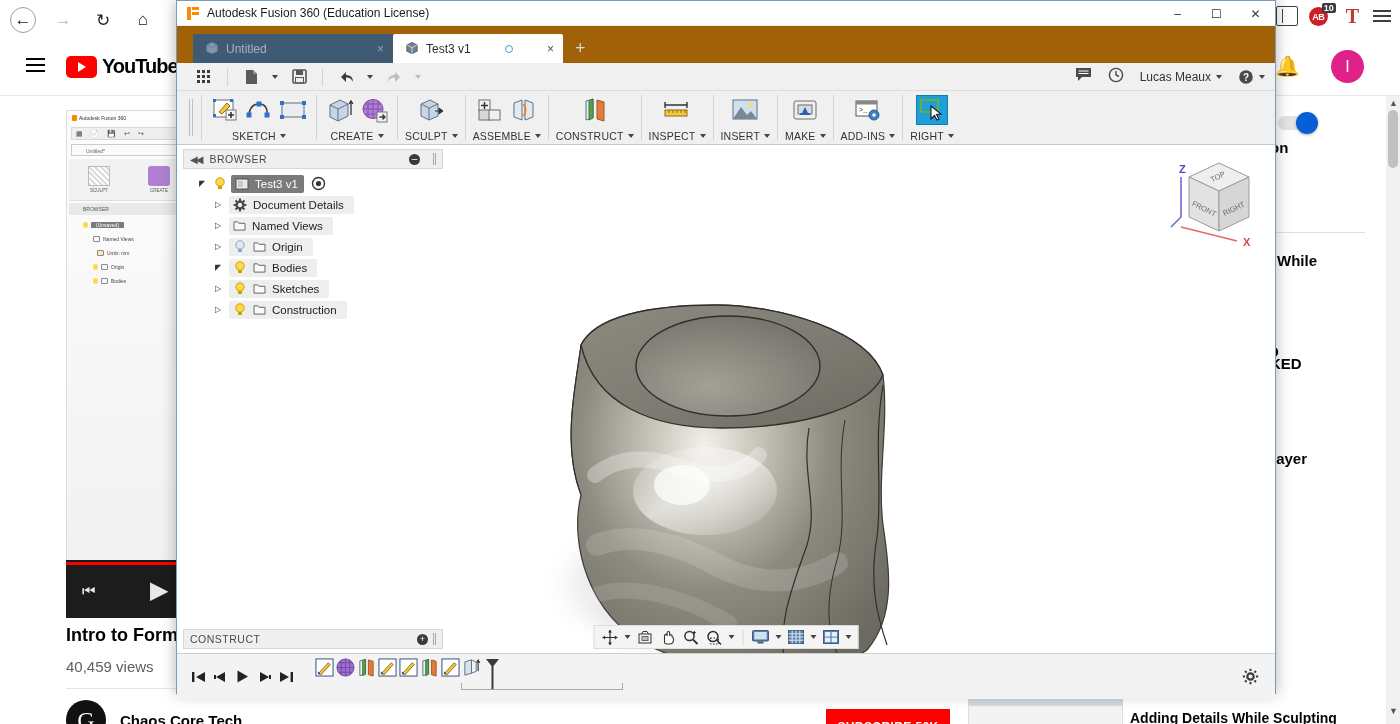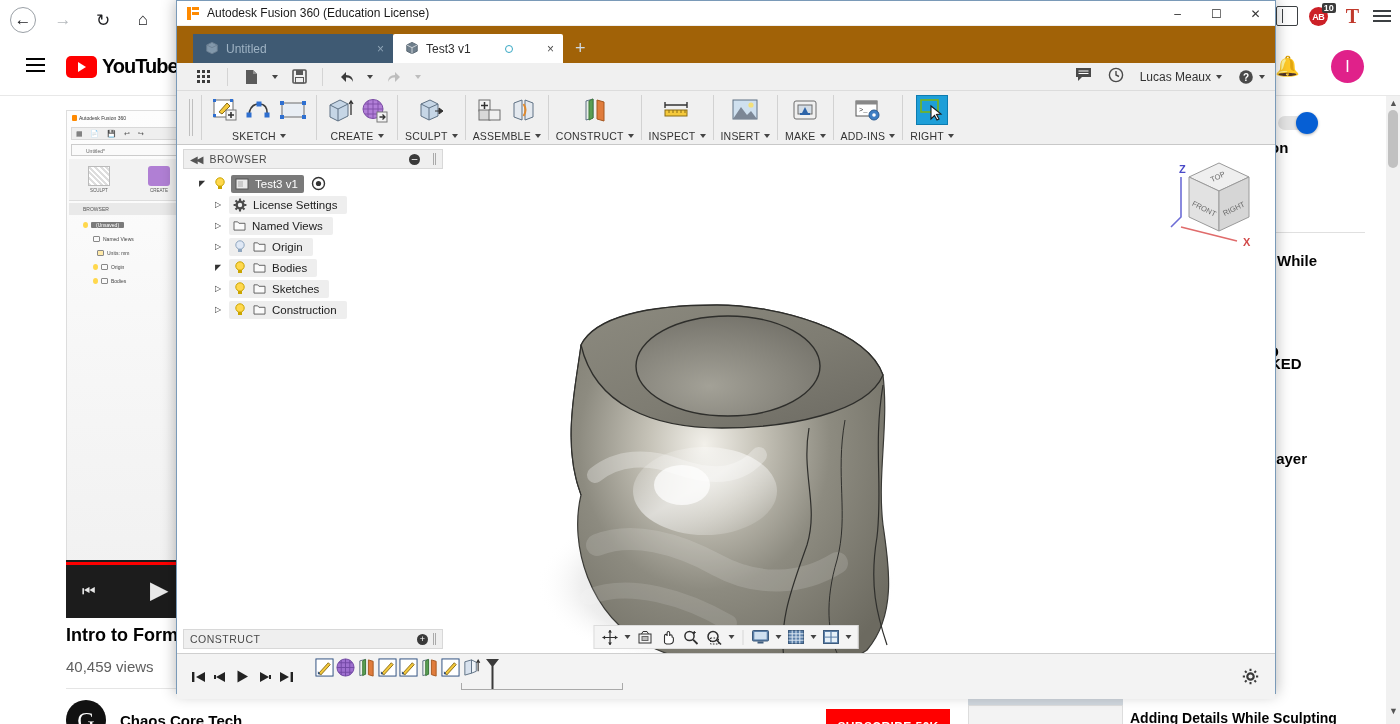--- a/index.html
+++ b/index.html
@@ -831,21 +831,21 @@
           <div class="tnode" style="padding-left:28px">
             <span class="tarrow">▷</span>
             <span class="tpill">
               <svg width="14" height="14" viewBox="0 0 14 14">
                 <circle cx="7" cy="7" r="3.4" fill="none" stroke="#4a4a4a" stroke-width="2.4"></circle>
                 <g stroke="#4a4a4a" stroke-width="2.1">
                   <path d="M7 0.6 v2.3 M7 11.1 v2.3 M0.6 7 h2.3 M11.1 7 h2.3"></path>
                   <path d="M2.5 2.5 l1.6 1.6 M9.9 9.9 l1.6 1.6 M11.5 2.5 l-1.6 1.6 M4.1 9.9 l-1.6 1.6"></path>
                 </g>
               </svg>
-              <span>License Settings</span>
+              <span>Document Details</span>
             </span>
           </div>
 
           <div class="tnode" style="padding-left:28px">
             <span class="tarrow">▷</span>
             <span class="tpill">
               <svg class="tfolder" viewBox="0 0 14 12">
                 <path d="M1 2 h4 l1.4 1.6 h6.6 v7.4 h-12 z" fill="#fafafa" stroke="#5a5a5a"></path>
               </svg>
               <span>Named Views</span>

